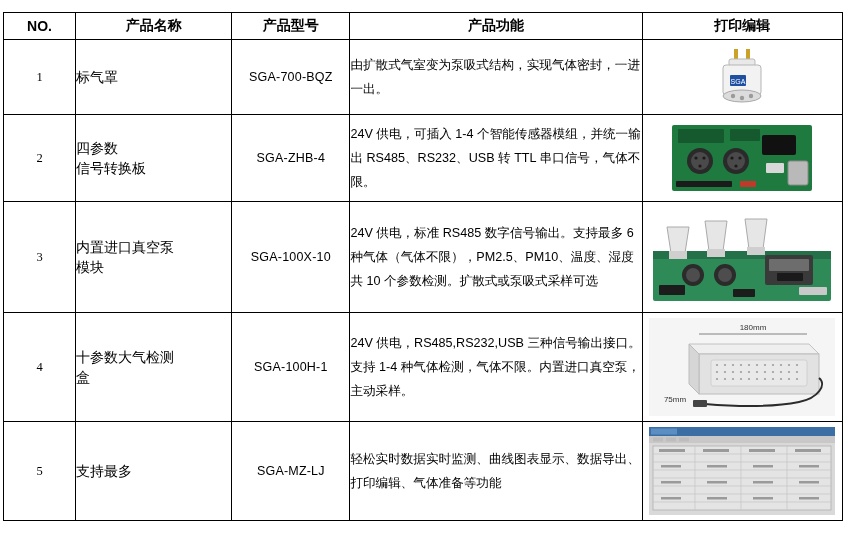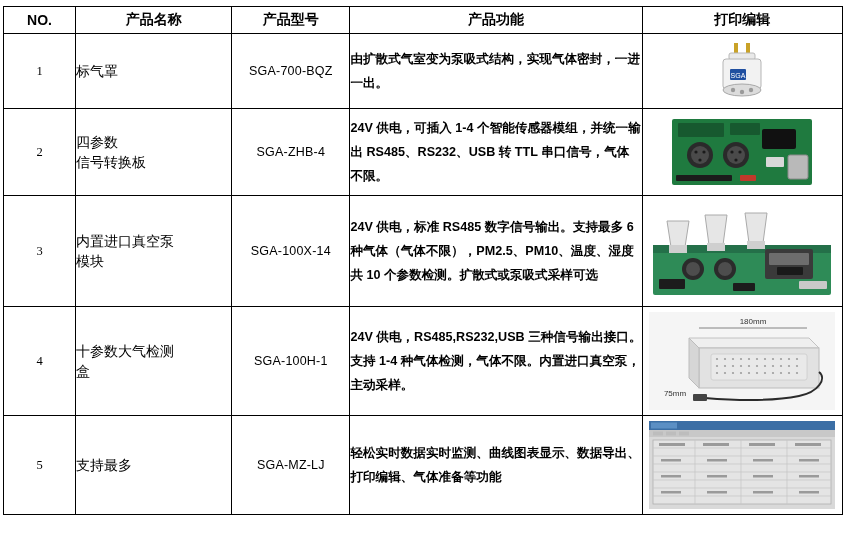--- a/index.html
+++ b/index.html
@@ -11,21 +11,21 @@
     width: 846px;
     height: 533px;
     font-family: "Liberation Sans", sans-serif;
     color: #000000;
   }
   .page {
     position: relative;
     width: 846px;
     height: 533px;
     box-sizing: border-box;
-    padding: 6px 3px 3px 3px;
+    padding: 12px 3px 3px 3px;
   }
   table.product-table {
     width: 840px;
     border-collapse: collapse;
     table-layout: fixed;
   }
   table.product-table th,
   table.product-table td {
     border: 1px solid #000000;
     vertical-align: middle;
@@ -58,21 +58,20 @@
     text-align: center;
     font-size: 12.5px;
     font-family: Liberation Sans, sans-serif;
     letter-spacing: 0.2px;
   }
   td.cell-func {
     text-align: left;
     font-size: 12.6px;
     line-height: 24px;
     padding: 6px 9px;
-    font-weight: bold;
   }
   td.cell-img {
     text-align: center;
     padding: 4px 2px;
     margin-left: 40px;
   }
   .img-box {
     width: 100%;
     display: flex;
     align-items: center;
@@ -171,21 +170,21 @@
           </div>
         </td>
       </tr>
 
       <tr class="r3">
         <td class="cell-no">3</td>
         <td class="cell-name">
           <div>内置进口真空泵</div>
           <div>模块</div>
         </td>
-        <td class="cell-model">SGA-100X-14</td>
+        <td class="cell-model">SGA-100X-10</td>
         <td class="cell-func">24V 供电，标准 RS485 数字信号输出。支持最多 6 种气体（气体不限），PM2.5、PM10、温度、湿度共 10 个参数检测。扩散式或泵吸式采样可选</td>
         <td class="cell-img">
           <div class="img-box">
             <svg class="art" width="186" height="100" viewBox="0 0 186 100">
               <rect x="0" y="0" width="186" height="100" fill="#ffffff"></rect>
               <rect x="4" y="44" width="178" height="50" rx="2" fill="#2e8b57"></rect>
               <rect x="4" y="44" width="178" height="8" fill="#247049"></rect>
 
               <g fill="#e6e6e6" stroke="#aaaaaa" stroke-width="1">
                 <path d="M18 20 L40 20 L36 46 L22 46 Z"></path>

